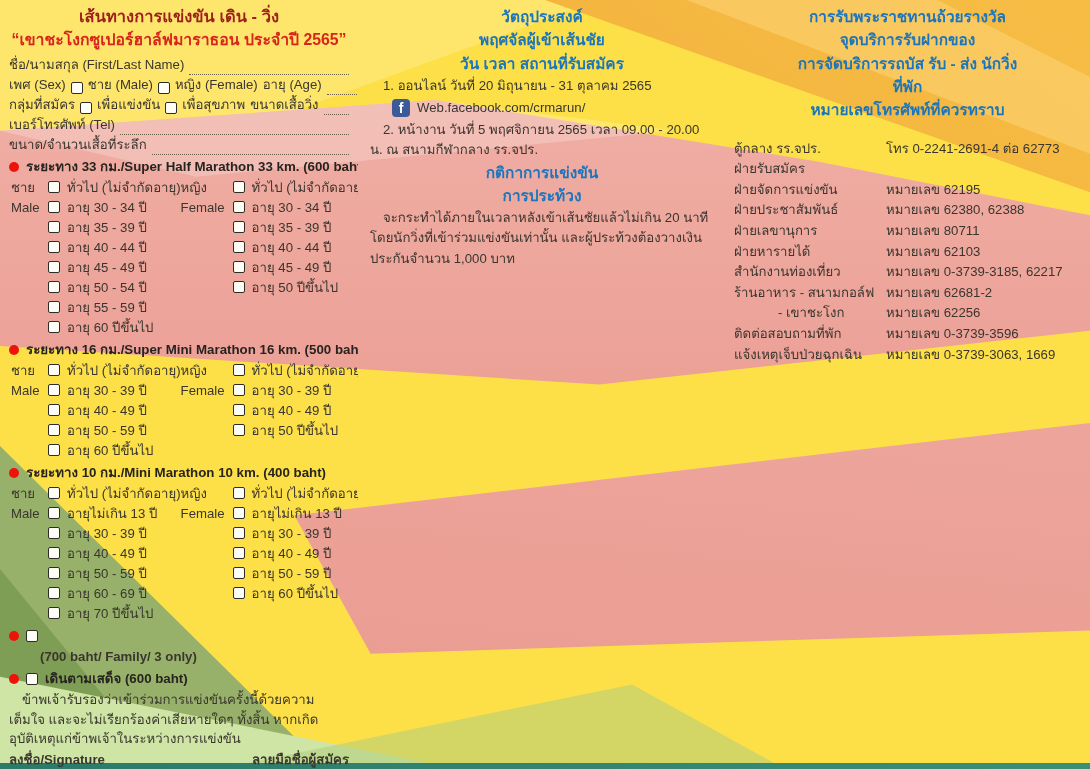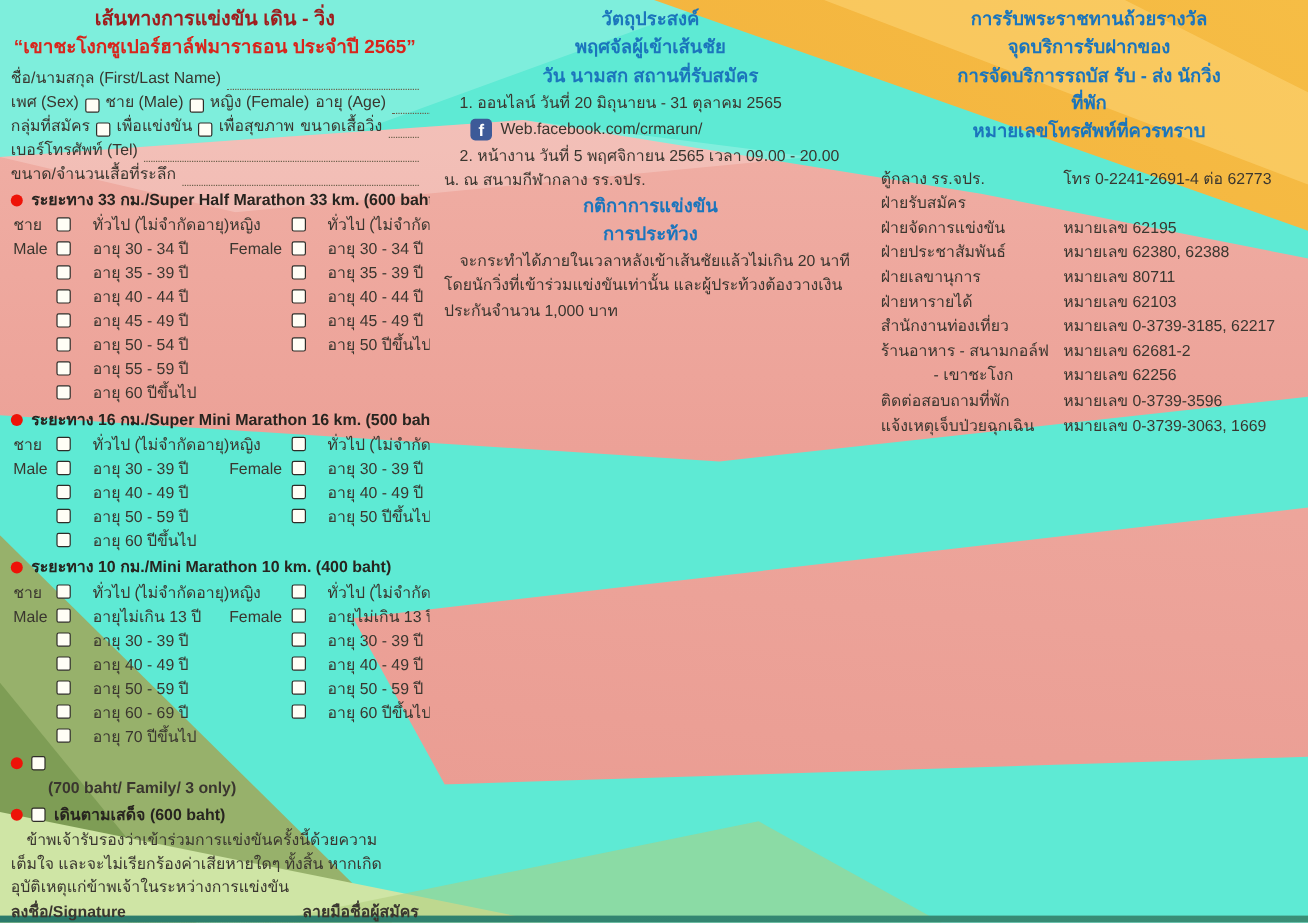--- a/index.html
+++ b/index.html
@@ -1,21 +1,21 @@
 <!DOCTYPE html>
 <html lang="th"><head>
 <meta charset="utf-8">
 <style>
   * { box-sizing: border-box; margin: 0; padding: 0; }
   html,body { width:1090px; height:769px; }
   body {
     font-family: "Liberation Sans", "DejaVu Sans", sans-serif;
     color:#3a362f;
   }
-  .poster { position:relative; width:1090px; height:769px; overflow:hidden; background:#5eead4; }
+  .poster { position:relative; width:1090px; height:769px; overflow:hidden; background:#fde047; }
   
   .bg { position:absolute; inset:0; }
   .tri { position:absolute; inset:0; }
   .t-light  { clip-path: polygon(0 0, 55% 0, 22% 17%, 0 27%); background: rgba(255,255,255,.20); }
   .t-or1    { clip-path: polygon(50% 0, 100% 0, 100% 25%); background: linear-gradient(215deg,#f6bd45,#ee9f2e); }
   .t-or2    { clip-path: polygon(63% 0, 86% 0, 100% 10%, 100% 20%); background: rgba(255,219,130,.45); }
   .t-pink1  { clip-path: polygon(0 17%, 40% 13%, 75% 21%, 100% 28%, 100% 43%, 55% 50%, 0 45%); background: linear-gradient(180deg,#f1b3a9 0%,#e78e84 100%); }
   .t-pink1b { clip-path: polygon(0 17%, 40% 13%, 62% 17%, 18% 23%); background: rgba(255,255,255,.22); }
   .t-pink2  { clip-path: polygon(27% 67%, 100% 55%, 100% 82%, 34% 85%); background: linear-gradient(185deg,#f1b1a7,#e9998f); }
   .t-green1 { clip-path: polygon(0 58%, 30% 100%, 0 100%); background: #97b16b; }
@@ -41,21 +41,21 @@
   .bullet { width:10px; height:10px; border-radius:50%; background:#ee1308; flex:0 0 auto; }
   .rcols { display:flex; padding-left:2px; }
   .ggroup { display:flex; }
   .g-male { width:180px; }
   .g-female { flex:1; }
   .glabels { color:#3a362f; }
   .g-male .glabels { width:37px; }
   .g-female .glabels { width:52px; }
   .glabels div { height:20px; line-height:20px; }
   .opts { flex:1; }
-  .opt { display:flex; align-items:center; gap:18px; height:20px; white-space:nowrap; }
+  .opt { display:flex; align-items:center; gap:7px; height:20px; white-space:nowrap; }
   .funline2 { padding-left:31px; font-weight:bold; height:20px; line-height:20px; }
   .disclaimer { text-indent:13px; line-height:1.5; color:#3a362f; overflow-wrap:break-word; }
   .sigrow { display:flex; align-items:flex-end; gap:2px; height:21px; font-weight:bold; white-space:nowrap; }
   
   .bhead { color:#1b75bc; text-align:center; font-weight:bold; font-size:15.4px; line-height:1.45; margin:1px 0; }
   .para { text-indent:13px; line-height:1.53; overflow-wrap:break-word; }
   .fbrow { display:flex; align-items:center; gap:7px; height:24px; padding-left:22px; }
   .fbicon { width:18px; height:18px; border-radius:4px; background:#3d5a98; color:#fff; font-weight:bold; font-size:14px; text-align:center; line-height:18px; flex:0 0 auto; }
   .phones { margin-top:17px; }
   .phone-row { display:flex; line-height:1.56; }
@@ -367,21 +367,21 @@
           <p class="para"></p>
         </div>
 
       <div class="bhead">พฤศจัลผู้เข้าเส้นชัย</div>
       <div>
           <p class="para"></p>
           <p class="para"></p>
           <p class="para"></p>
         </div>
 
-      <div class="bhead">วัน นามสก สถานที่รับสมัคร</div>
+      <div class="bhead">วัน เวลา สถานที่รับสมัคร</div>
       <p class="para">1. ออนไลน์ วันที่ 20 มิถุนายน - 31 ตุลาคม 2565</p>
       <div class="fbrow">
         <span class="fbicon">f</span>
         <span>Web.facebook.com/crmarun/</span>
       </div>
       <p class="para">2. หน้างาน วันที่ 5 พฤศจิกายน 2565 เวลา 09.00 - 20.00 น. ณ สนามกีฬากลาง รร.จปร.</p>
 
       <div class="bhead">กติกาการแข่งขัน</div>
       <div>
           <p class="para"></p>

